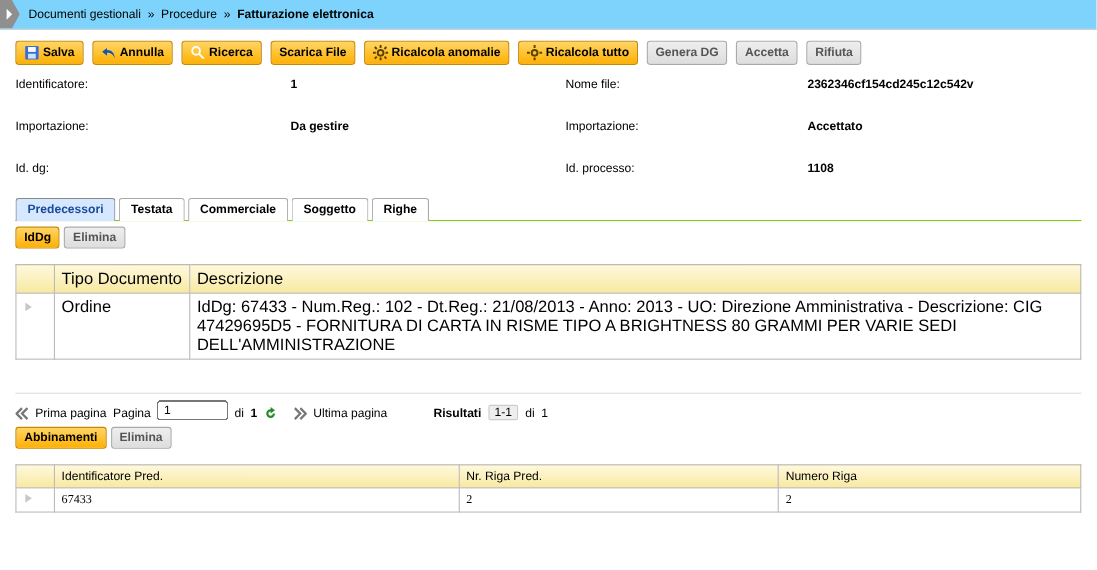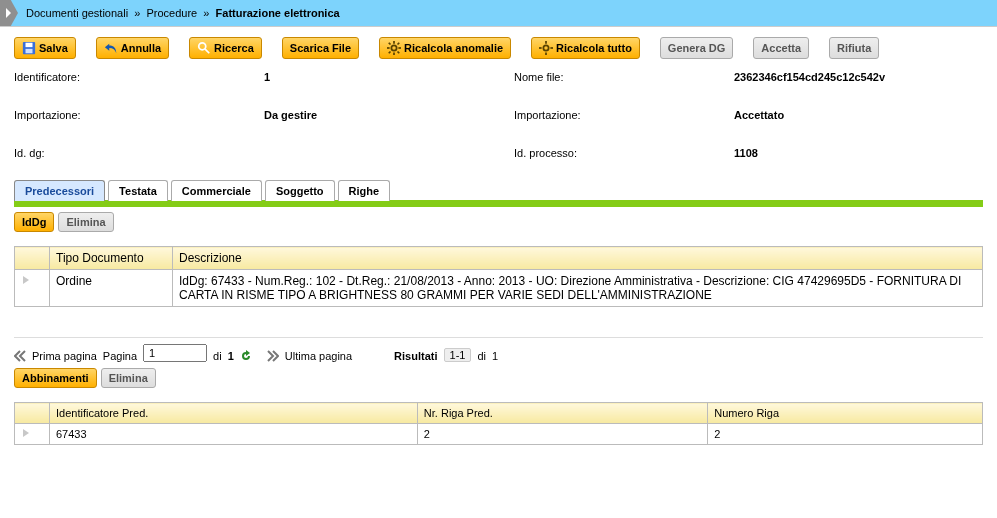--- a/index.html
+++ b/index.html
@@ -2,44 +2,44 @@
 <html><head>
 <meta charset="utf-8">
 <style>
 html,body{margin:0;padding:0;font-family:Verdana,Geneva,sans-serif;font-size:11px;color:#000;background:#fff;}
 .crumb-bar{display:flex;align-items:center;height:26px;background:#7dd3fc;border-bottom:1px solid #ccc;}
 .crumb-arrow{width:18px;height:26px;background:#8f8f8f;clip-path:polygon(0 0,60% 0,100% 50%,60% 100%,0 100%);display:flex;align-items:center;justify-content:center;}
 .crumb-arrow svg{width:8px;height:12px;fill:#fff;}
 .crumb-text{padding:0 8px;}
 .crumb-text b{font-weight:bold;}
 .content{padding:10px 14px;}
-.toolbar{display:flex;gap:20px;margin-bottom:12px;flex-wrap:wrap;}
+.toolbar{display:flex;gap:8px;margin-bottom:12px;flex-wrap:wrap;}
 .btn{display:inline-flex;align-items:center;gap:3px;padding:3px 7px;border:1px solid #999;border-radius:3px;font-family:inherit;font-size:11px;font-weight:bold;cursor:pointer;background:#ccc;}
 .btn-orange{background:linear-gradient(#ffd566,#ffb000);border-color:#c98800;color:#000;}
 .btn-gray{background:linear-gradient(#eee,#ddd);border-color:#aaa;color:#555;}
 .btn .ic{width:14px;height:14px;display:inline-block;}
 .fields{display:grid;grid-template-columns:250px 250px 220px 1fr;row-gap:26px;margin-bottom:20px;}
 .fld-label{font-weight:normal;}
 .fld-value{font-weight:bold;}
-.tabs{display:flex;border-bottom:7px solid #84cc16;}
+.tabs{display:flex;border-bottom:1px solid #84cc16;}
 .tab{padding:4px 10px;border:1px solid #aaa;border-bottom:none;margin-right:3px;font-weight:bold;background:#fff;border-top-left-radius:3px;border-top-right-radius:3px;cursor:pointer;position:relative;top:1px;}
 .tab.active{background:#d6e8ff;color:#1a4b9b;border-color:#888;}
 .subtoolbar{display:flex;gap:4px;margin:5px 0 14px;}
 table.grid{border-collapse:collapse;width:100%;font-size:11px;}
 table.grid th,table.grid td{border:1px solid #bbb;padding:4px 6px;text-align:left;vertical-align:top;}
 table.grid th{background:linear-gradient(#fff8dc,#f7e9a0);font-weight:normal;}
 .row-handle{width:22px;text-align:center;color:#bbb;}
 .pager{display:flex;align-items:flex-end;gap:6px;margin:30px 0 6px;border-top:1px solid #ddd;padding-top:6px;}
 .pager input{width:52px;font-size:11px;padding:1px 4px;}
 .pager .sep{color:#aaa;}
 .pager .tag{background:#eee;border:1px solid #ccc;padding:0 5px;border-radius:2px;}
 .pager .ic{width:12px;height:12px;}
 .ic svg{width:100%;height:100%;display:block;}
-.num-cell{text-align:right;}
-.predtable td,.predtable th{font-size:12px;}
+.num-cell{text-align:right;font-family:Liberation Serif, serif;}
+.predtable td,.predtable th{font-size:15px;}
 .abb-wrap{margin-top:4px;}
 .abb-table{margin-top:10px;}
 </style>
 </head>
 <body>
 
 <div class="crumb-bar">
   <div class="crumb-arrow">
     <svg viewBox="0 0 8 12">
         <path d="M1 1 L6 6 L1 11 Z"></path>

